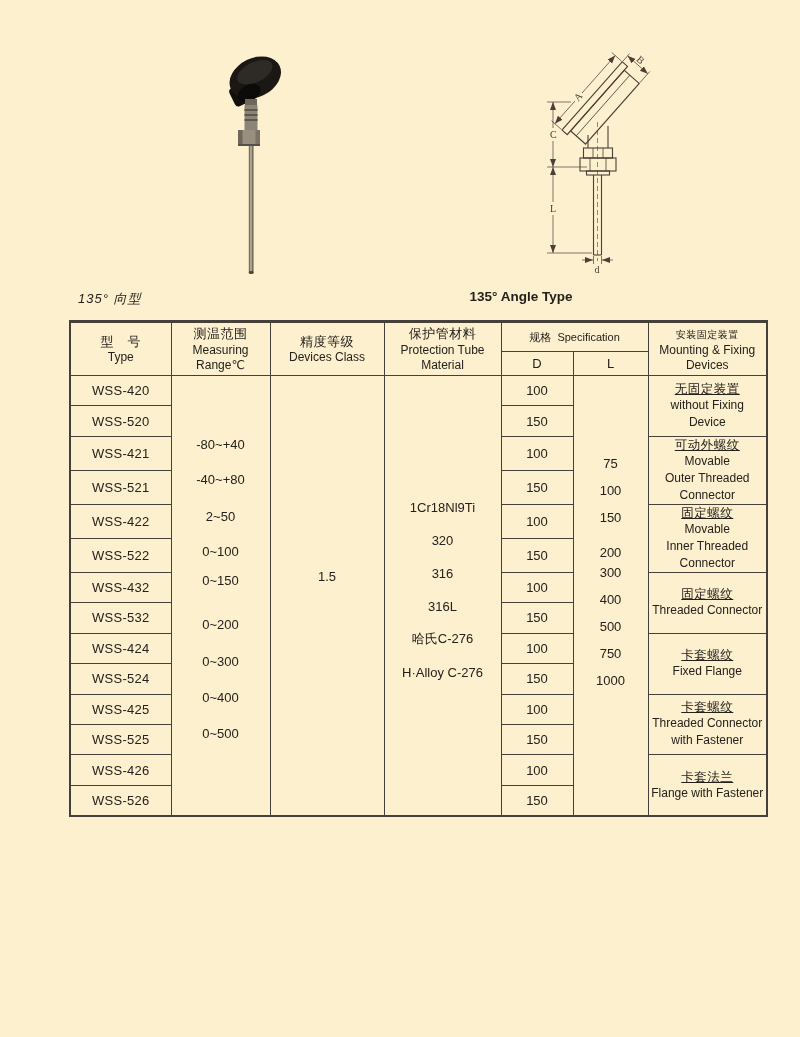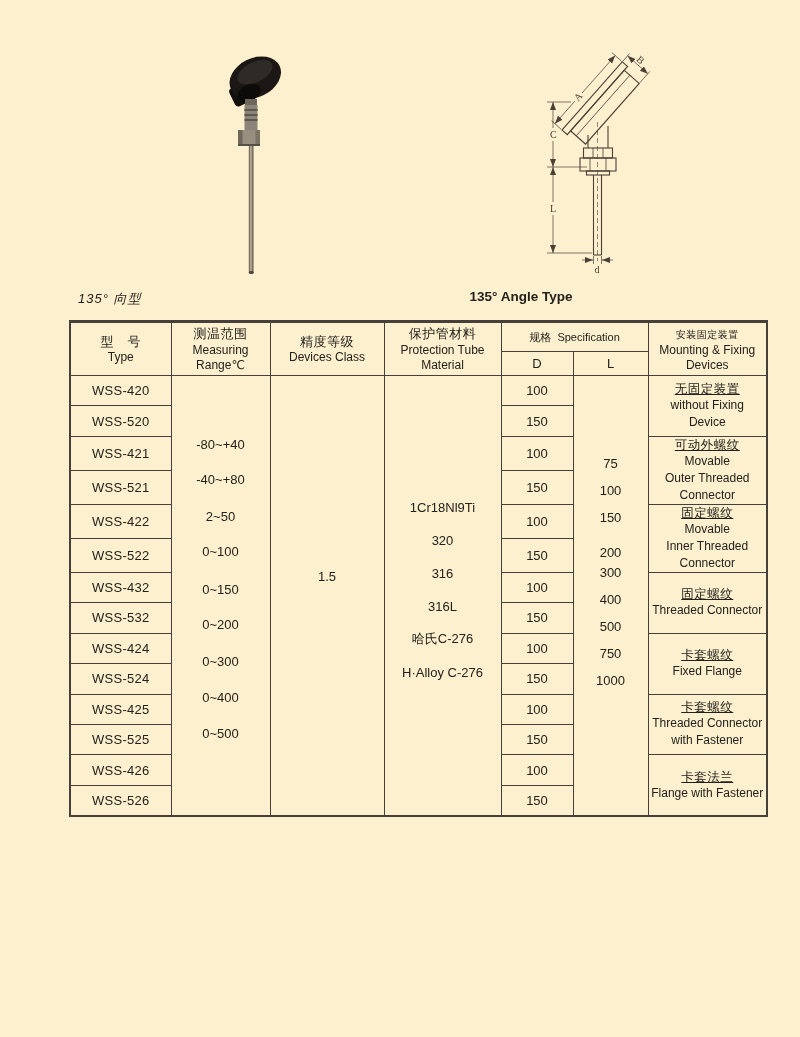--- a/index.html
+++ b/index.html
@@ -181,21 +181,21 @@
       </tr>
     </thead>
     <tbody>
       <tr>
         <td class="type-cell">WSS-420</td>
         <td class="merged" rowspan="14">
           <div class="sv" style="top:68px">-80~+40</div>
           <div class="sv" style="top:103px">-40~+80</div>
           <div class="sv" style="top:140px">2~50</div>
           <div class="sv" style="top:175px">0~100</div>
-          <div class="sv" style="top:213px">0~150</div>
+          <div class="sv" style="top:204px">0~150</div>
           <div class="sv" style="top:248px">0~200</div>
           <div class="sv" style="top:285px">0~300</div>
           <div class="sv" style="top:321px">0~400</div>
           <div class="sv" style="top:357px">0~500</div>
         </td>
         <td class="merged" rowspan="14">
           <div class="sv" style="top:200px">1.5</div>
         </td>
         <td class="merged" rowspan="14">
           <div class="sv" style="top:131px">1Cr18Nl9Ti</div>

